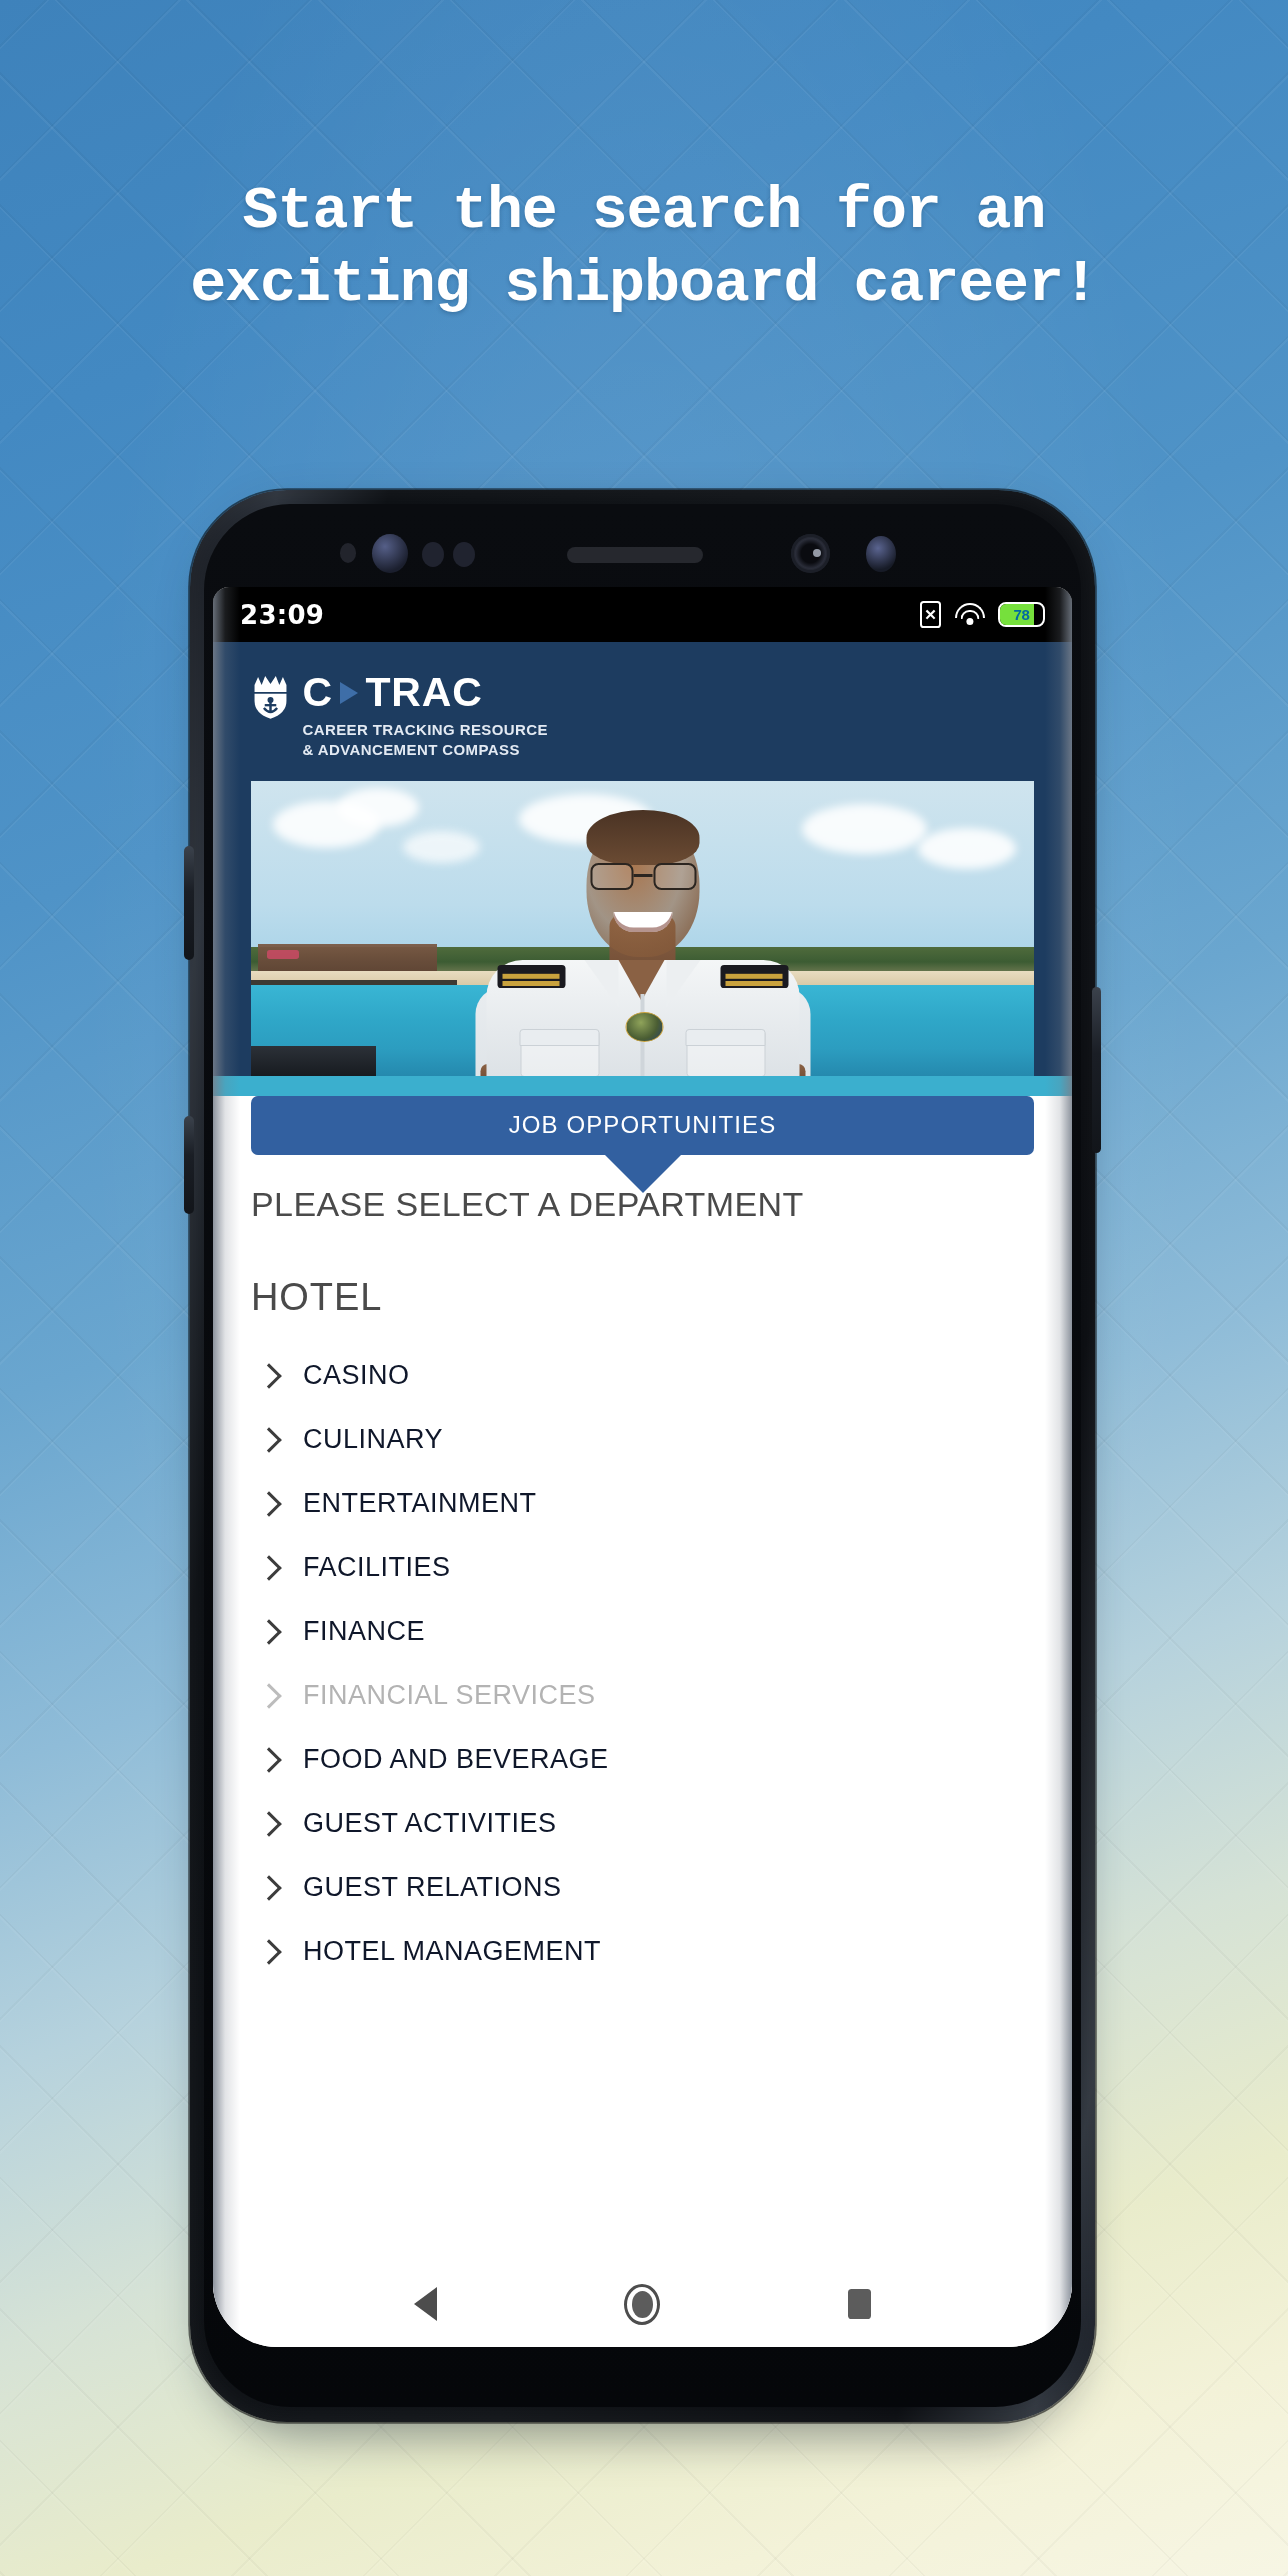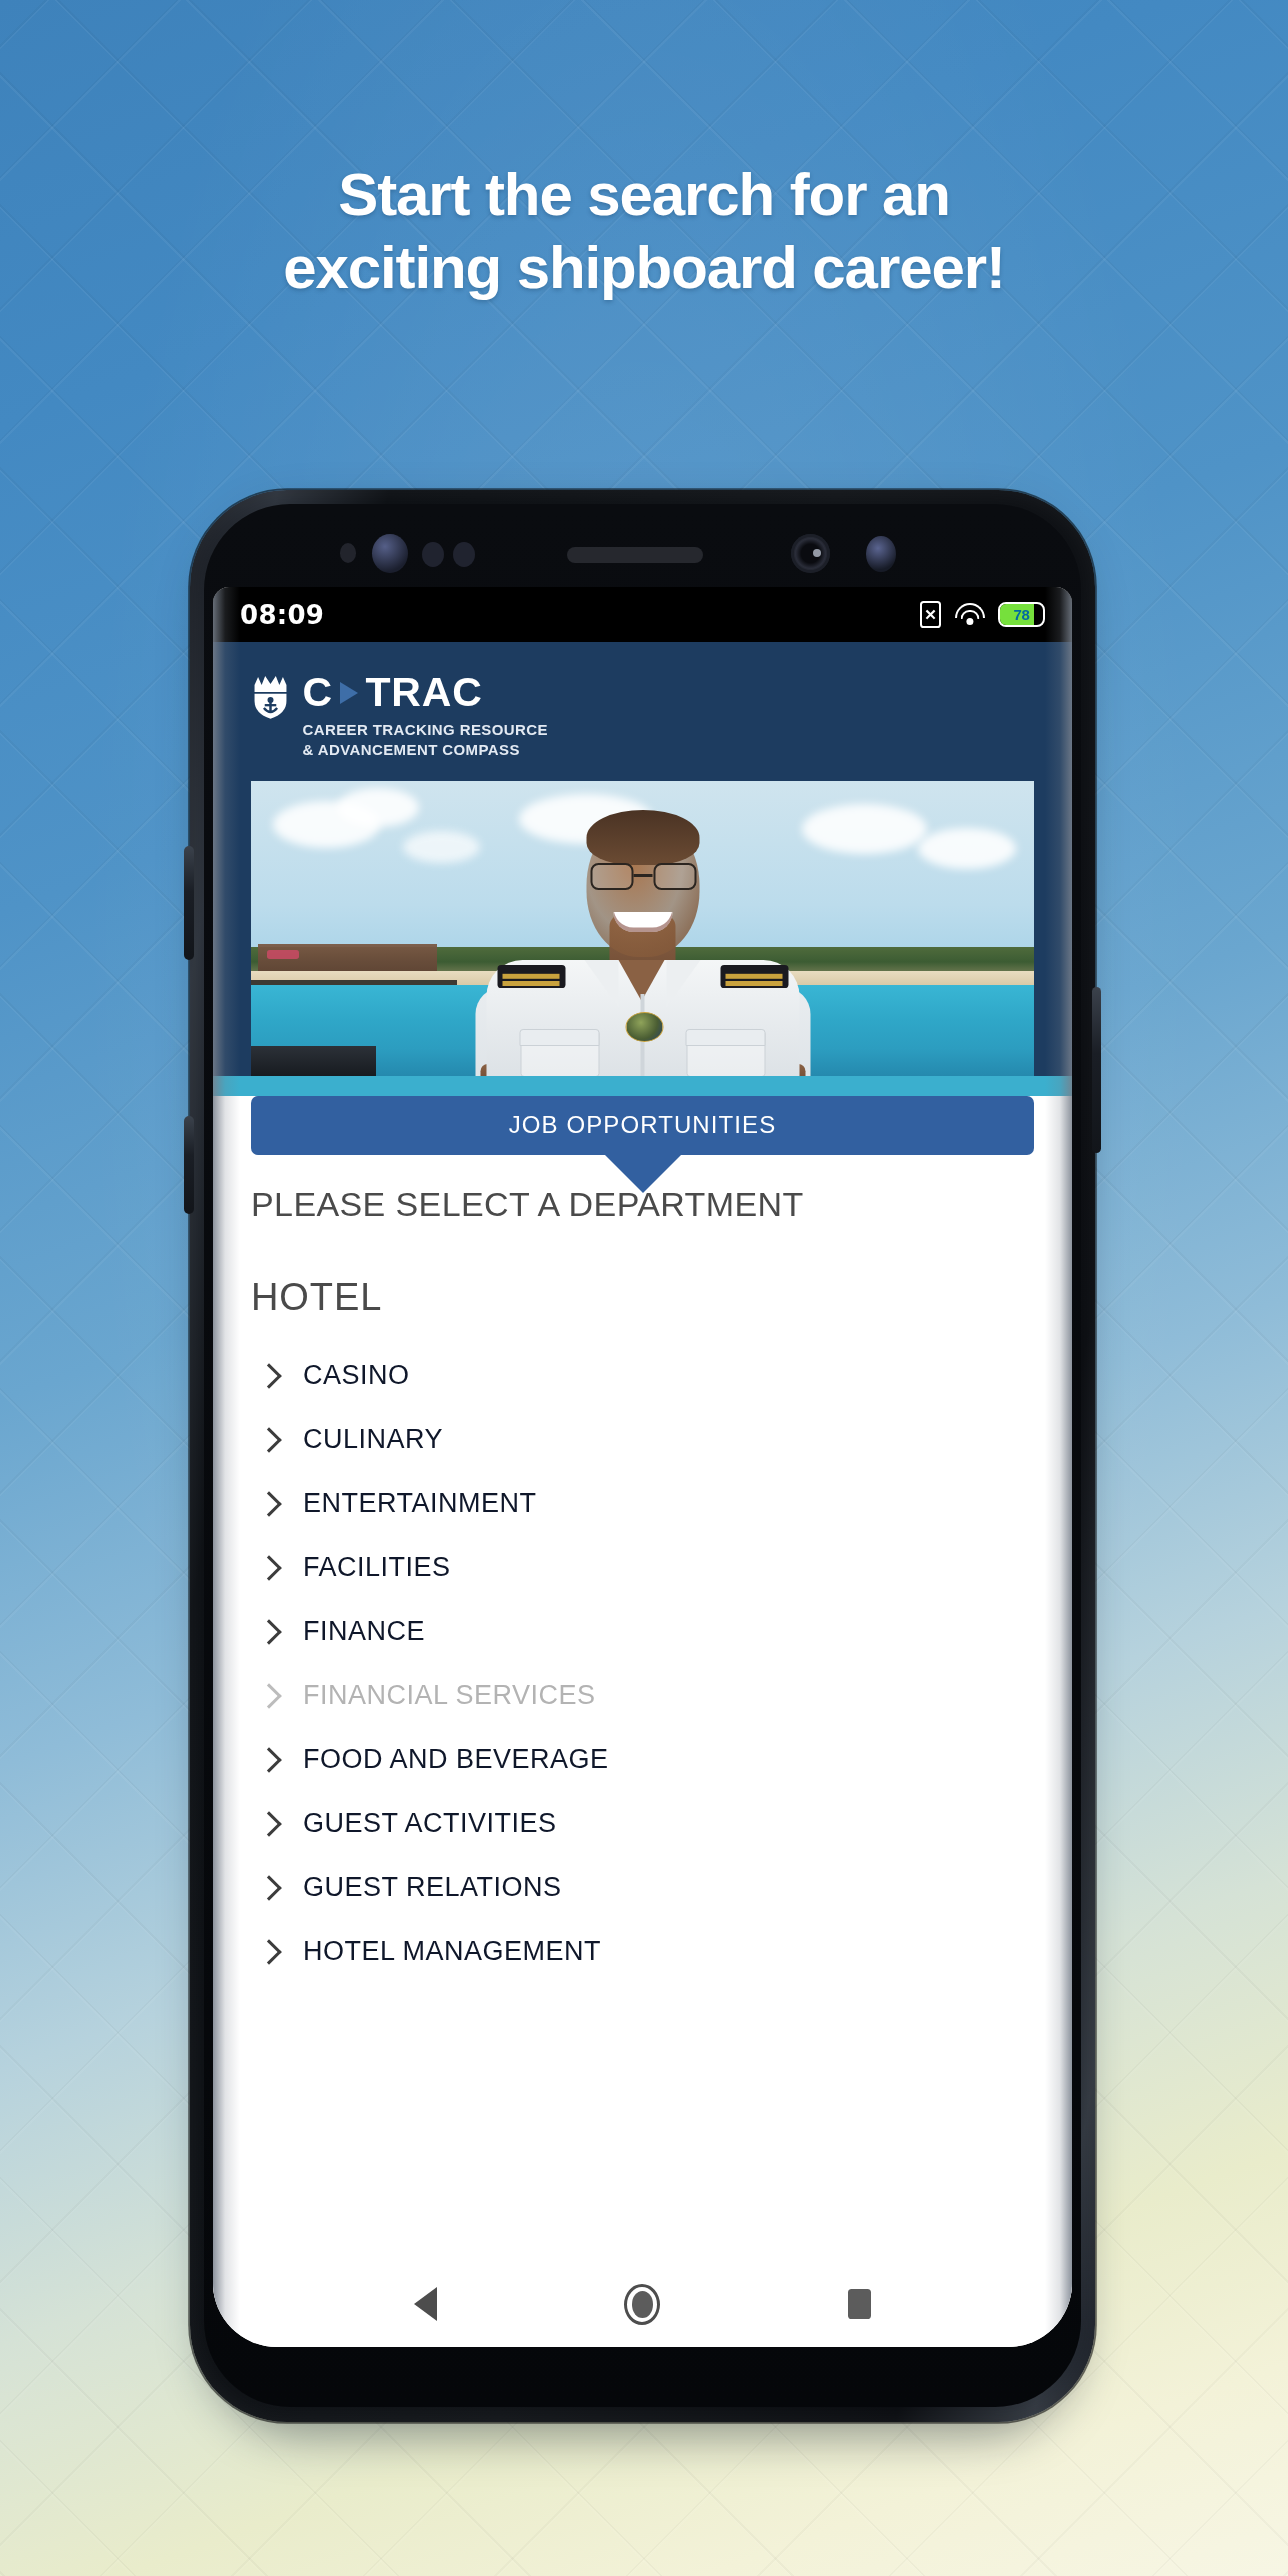--- a/index.html
+++ b/index.html
@@ -41,26 +41,26 @@
        rgba(0,0,0,.03) 1.8px, rgba(0,0,0,.03) 3.6px,
        rgba(255,255,255,0) 3.6px, rgba(255,255,255,0) 93px);
     opacity:.85;
   }
   #vig{ position:absolute; inset:0;
      background:radial-gradient(ellipse at 50% 38%, rgba(255,255,255,.10), rgba(0,0,0,0) 62%);
      pointer-events:none; }
 
   
   #headline{
-    position:absolute; left:0; right:0; top:159px;
+    position:absolute; left:0; right:0; top:175px;
     text-align:center; color:#ffffff;
     font-size:60px; font-weight:bold; line-height:1.21;
     letter-spacing:-1.1px;
     text-shadow:0 1.8px 4.5px rgba(22,60,96,.33);
-    font-family:Liberation Sans, sans-serif;
+    font-family:Liberation Mono, monospace;
   }
   #headline .ln{ display:block; }
 
   
   #phone{
     position:absolute; left:190px; top:490px;
     width:905px; height:1954px;
   }
   .pshadow{
     position:absolute; left:16px; top:23px; width:873px; height:1923px;
@@ -304,21 +304,21 @@
     <div class="sensor s-c"></div>
     <div class="sensor s-d"></div>
     <div class="speaker"></div>
     <div class="sensor s-e"></div>
     <div class="sensor s-f"></div>
   </div>
 
   <div id="screen">
 
     <div id="statusbar">
-      <div id="clock">08:09</div>
+      <div id="clock">23:09</div>
       <div id="sb-icons">
         <div class="nosim">
           <span>✕</span>
         </div>
         <div class="wifi">
           <i class="a1"></i>
             <i class="a2"></i>
             <i class="a3"></i>
         </div>
         <div class="batt">

